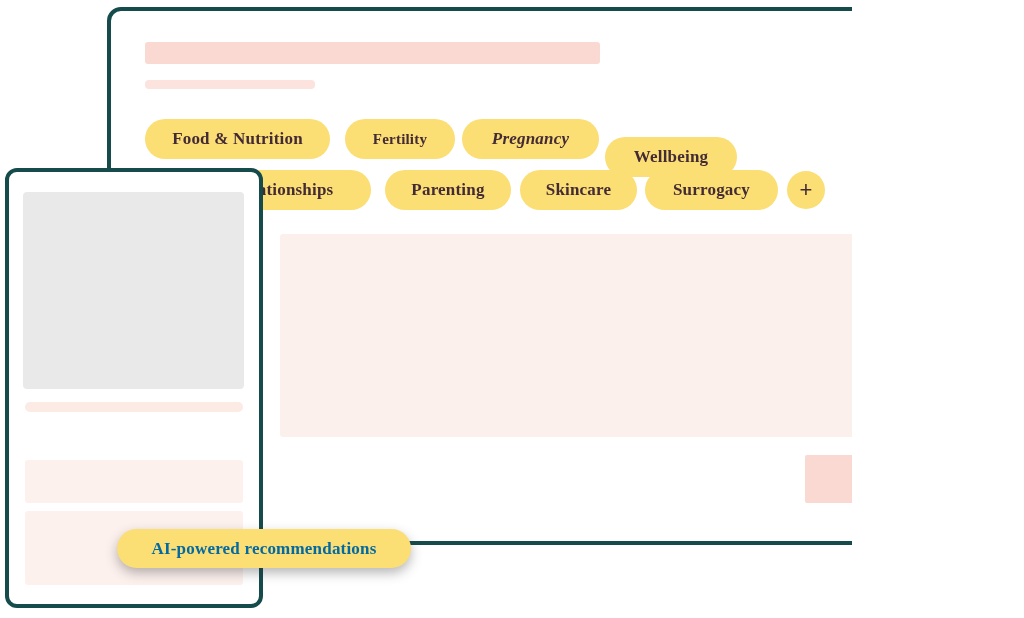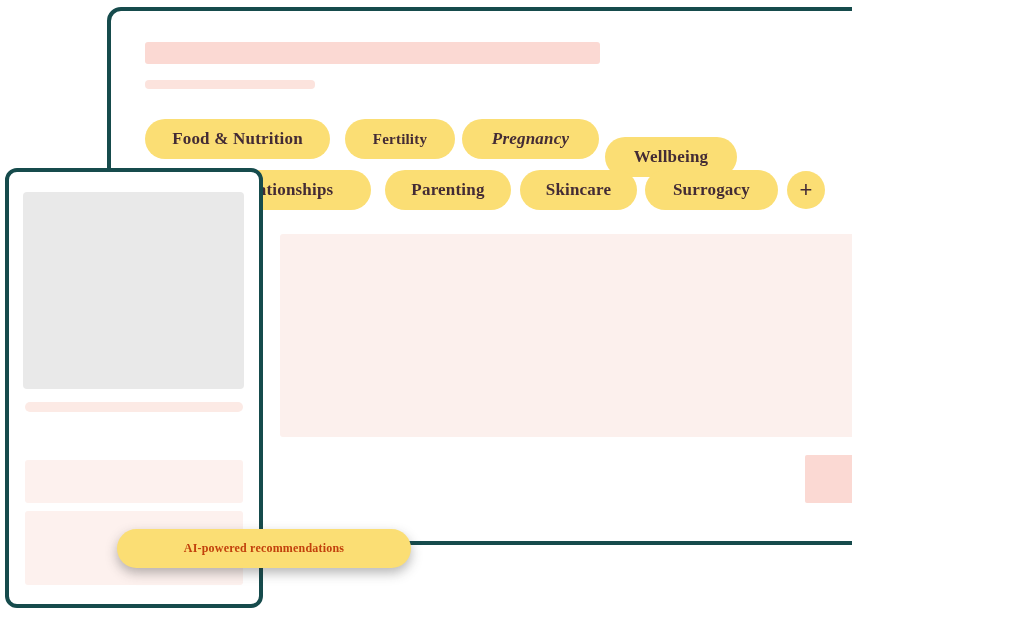--- a/index.html
+++ b/index.html
@@ -144,22 +144,22 @@
   .ai-badge {
     position: absolute;
     left: 117px; top: 529px;
     width: 294px; height: 39px;
     background: #FBDE74;
     border-radius: 20px;
     display: flex;
     align-items: center;
     justify-content: center;
     font-weight: 700;
-    font-size: 12px;
-    color: #c2410c;
+    font-size: 17px;
+    color: #0369a1;
     letter-spacing: 0.2px;
     z-index: 5;
     box-shadow: 0 5px 12px rgba(45, 45, 45, 0.35);
     white-space: nowrap;
   }
 </style>
 </head>
 <body>
 
 <div class="stage">

